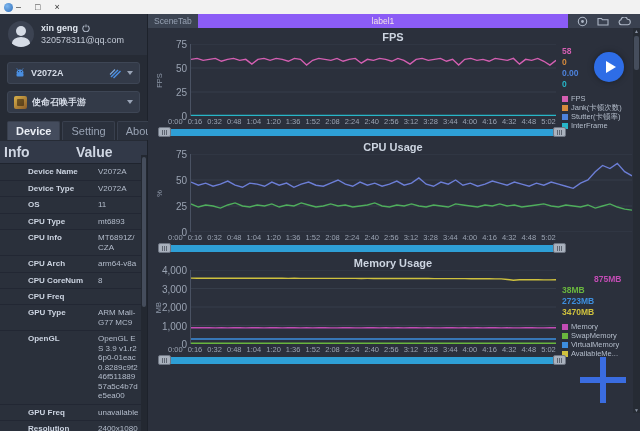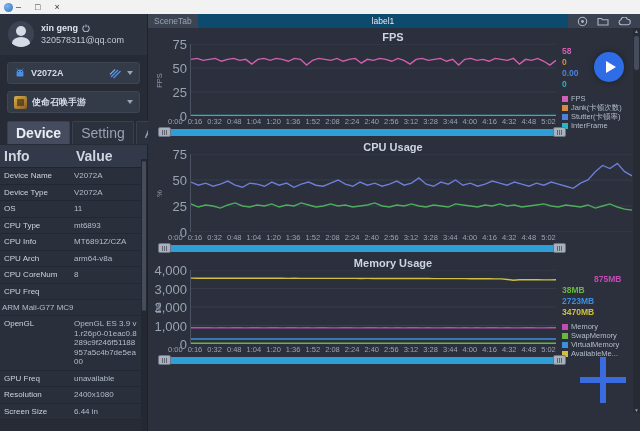--- a/index.html
+++ b/index.html
@@ -28,54 +28,54 @@
   .power-ic { width:8px; height:8px; }
   .uemail { font-size:9px; color:#c3cad6; }
 
   .selectbox { margin:7px 7px 0 7px; height:22px; background:#333a48; border:1px solid #3e4655; border-radius:3px; display:flex; align-items:center; padding:0 6px; gap:5px; cursor:pointer; }
   .selectbox .txt { font-size:9px; color:#d5dbe6; font-weight:bold; flex:1; white-space:nowrap; overflow:hidden; }
   .caret { width:0; height:0; border-left:3.5px solid transparent; border-right:3.5px solid transparent; border-top:4px solid #9aa4b6; flex:0 0 auto; }
   .appico { width:13px; height:13px; border-radius:2px; background:linear-gradient(135deg,#d8b14a,#8a5a28); position:relative; flex:0 0 auto; }
   .appico::after { content:""; position:absolute; inset:3px; background:rgba(40,25,10,.55); border-radius:1px; }
 
   .tabsrow { display:flex; gap:2px; margin:8px 7px 0 7px; }
-  .tab { font-size:14px; padding:3px 8px; color:#98a2b3; background:#2b313d; border:1px solid #39404e; border-bottom:none; border-radius:2px 2px 0 0; cursor:pointer; }
+  .tab { font-size:11px; padding:3px 8px; color:#98a2b3; background:#2b313d; border:1px solid #39404e; border-bottom:none; border-radius:2px 2px 0 0; cursor:pointer; }
   .tab.active { background:#444c5d; color:#eaeef5; font-weight:bold; }
 
   .infotable { flex:1; display:flex; flex-direction:column; min-height:0; position:relative; margin-top:1px; }
   .thead { display:flex; background:#323948; border-bottom:1px solid #1f242e; }
   .thead span { font-size:14px; color:#cfd6e2; font-weight:bold; padding:3px 4px; }
   .thead span:first-child { width:72px; }
   .rows { flex:1; overflow:hidden; }
   .trow { display:flex; border-bottom:1px solid #222733; background:#2a303b; }
-  .trow .k { width:72px; padding:3px 4px; font-size:8px; font-weight:normal; color:#ccd4e1; flex:0 0 auto; }
+  .trow .k { width:72px; padding:3px 4px; font-size:8px; font-weight:bold; color:#ccd4e1; flex:0 0 auto;margin-left:24px; }
   .trow .v { flex:1; padding:3px 4px 3px 2px; font-size:8px; color:#b4bdcc; word-break:break-all; line-height:9.5px; padding-right:8px; }
   .side-scroll { position:absolute; right:0; top:14px; bottom:0; width:6px; background:#232831; }
   .side-scroll .thumb { position:absolute; top:2px; left:1px; width:4px; height:150px; background:#454d5c; border-radius:2px; }
 
   
   .main { flex:1; display:flex; flex-direction:column; min-width:0; background:#2b303c; position:relative; }
   .scenebar { height:14px; display:flex; align-items:stretch; flex:0 0 auto; }
   .scenebar .stitle { background:#3c4452; color:#97a1b3; font-size:8.5px; display:flex; align-items:center; padding:0 6px; }
-  .scenebar .sred { flex:1; background:#0c4a6e; color:#f3e4e8; font-size:8.5px; display:flex; align-items:center; justify-content:center; cursor:pointer; }
+  .scenebar .sred { flex:1; background:#8b5cf6; color:#f3e4e8; font-size:8.5px; display:flex; align-items:center; justify-content:center; cursor:pointer; }
   .scenebar .sicons { background:#3a4150; display:flex; align-items:center; gap:9px; padding:0 9px; }
   .sicons svg { display:block; cursor:pointer; }
 
   .charts { flex:1; position:relative; padding:1px 8px 0 6px; display:flex; flex-direction:column; min-height:0; }
   .main-scroll { position:absolute; right:0; top:14px; bottom:18px; width:7px; background:#262b34; }
   .main-scroll .thumb { position:absolute; top:8px; left:1px; width:5px; height:34px; background:#454d5c; border-radius:2px; }
   .main-scroll .arr { position:absolute; left:0; width:7px; font-size:5px; color:#8a93a4; text-align:center; }
 
   .chart { display:flex; flex-direction:column; flex:0 0 auto; }
   .ctitle { text-align:center; font-size:11px; font-weight:bold; color:#cdd5e1; padding:2px 0 1px 0; }
   .plotrow { display:flex; min-height:0; }
   .ylab { width:10px; display:flex; align-items:center; justify-content:center; }
   .ylab span { transform:rotate(-90deg); font-size:7.5px; color:#8f99aa; white-space:nowrap; }
   .yticks { width:26px; position:relative; }
-  .yticks span { position:absolute; right:3px; transform:translateY(-50%); font-size:13px; color:#9aa3b2; }
+  .yticks span { position:absolute; right:3px; transform:translateY(-50%); font-size:10px; color:#9aa3b2; }
   .plot { flex:1; position:relative; border-left:1px solid #4a5263; }
   .plot svg { position:absolute; inset:0; width:100%; height:100%; }
   .gutter { width:76px; padding-left:6px; display:flex; flex-direction:column; gap:1px; }
   .cval { font-size:8.5px; font-weight:bold; line-height:10px; }
   .lg { display:flex; align-items:center; gap:3px; line-height:9px; }
   .lg i { width:6px; height:6px; flex:0 0 auto; }
   .lg span { font-size:7.5px; color:#b4bdcb; white-space:nowrap; }
   .xlabels { display:flex; justify-content:space-between; margin:1px 76px 0 14px; }
   .xlabels span { font-size:7.5px; color:#9aa3b2; }
   .slider { height:10px; margin:1px 70px 2px 8px; position:relative; display:flex; align-items:center; }
@@ -192,20 +192,21 @@
               <div class="v">arm64-v8a</div>
             </div>
             <div class="trow">
               <div class="k">CPU CoreNum</div>
               <div class="v">8</div>
             </div>
             <div class="trow">
               <div class="k">CPU Freq</div>
             </div>
             <div class="trow">
+              <div class="k">GPU Type</div>
               <div class="v">ARM Mali-G77 MC9</div>
             </div>
             <div class="trow">
               <div class="k">OpenGL</div>
               <div class="v">OpenGL ES 3.9 v1.r26p0-01eac0.8289c9f246f51188957a5c4b7de5ea00</div>
             </div>
             <div class="trow">
               <div class="k">GPU Freq</div>
               <div class="v">unavailable</div>
             </div>

